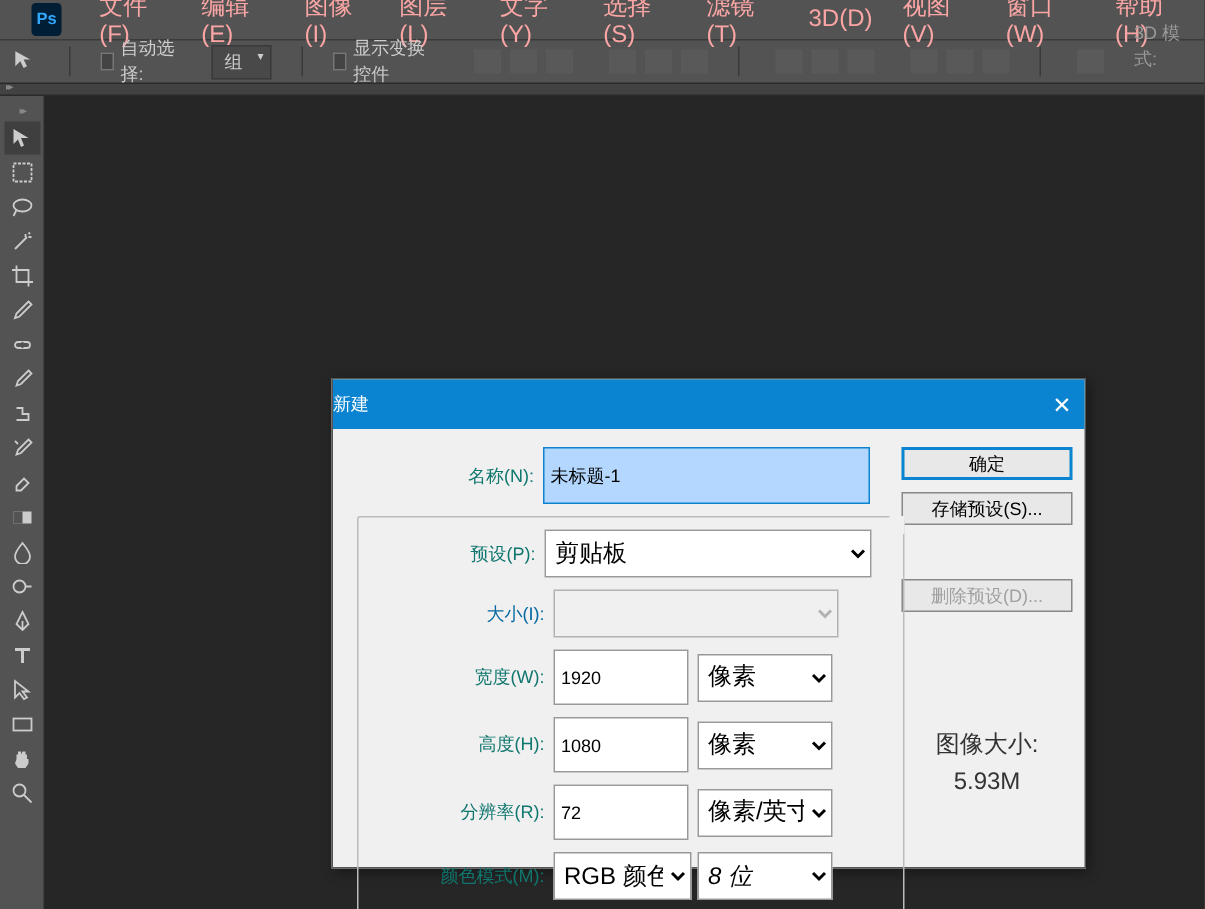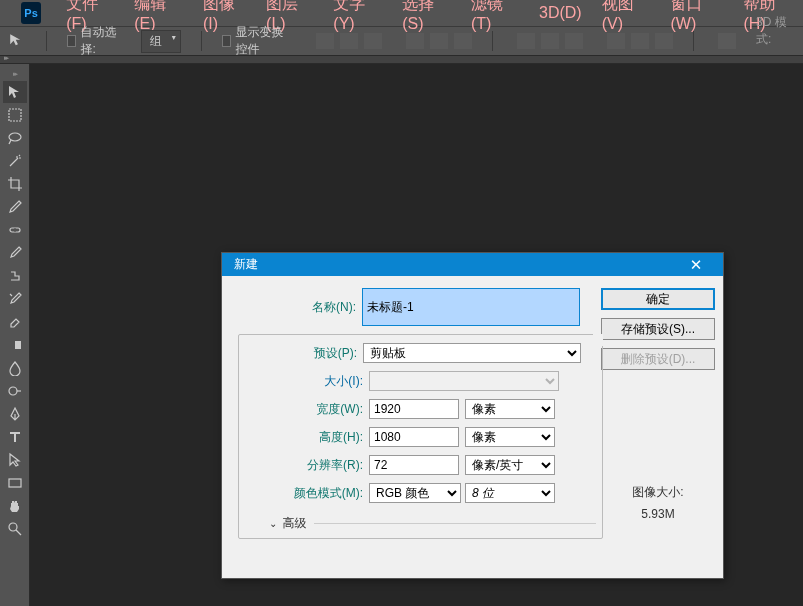--- a/index.html
+++ b/index.html
@@ -26,51 +26,51 @@
   .workspace { position: absolute; top: 64px; bottom: 0; left: 0; right: 0; background: #262626; }
   
   .toolbar { position: absolute; left: 0; top: 64px; bottom: 0; width: 30px; background: #535353; border-right: 1px solid #2a2a2a; padding-top: 6px; }
   .toolbar::before { content: "▸▸"; display: block; text-align: center; font-size: 7px; color: #888; letter-spacing: -2px; height: 10px; }
   .tool { width: 24px; height: 22px; margin: 1px auto; display: flex; align-items: center; justify-content: center; color: #ccc; cursor: pointer; position: relative; }
   .tool.active { background: #3f3f3f; }
   .tool svg { width: 16px; height: 16px; stroke: #ccc; fill: none; stroke-width: 1.2; }
   .tool.filled svg { fill: #ccc; stroke: none; }
 
   .dialog { position: absolute; left: 221px; top: 252px; width: 503px; height: 327px; background: #f0f0f0; border: 1px solid #555; box-shadow: 2px 2px 8px rgba(0,0,0,0.4); }
-  .dialog-title { height: 23px; background: #0a84d0; color: white; font-size: 12px; padding: 0 12px; display: flex; align-items: center; justify-content: space-between; }
+  .dialog-title { height: 33px; background: #0a84d0; color: white; font-size: 12px; padding: 0 0; display: flex; align-items: center; justify-content: space-between; }
   .dialog-close { width: 30px; height: 22px; display: flex; align-items: center; justify-content: center; cursor: pointer; font-size: 15px; font-weight: 200; }
   .dialog-body { display: flex; padding: 12px 10px; height: calc(100% - 28px); }
   .dialog-main { flex: 1; font-size: 12px; }
   .dialog-side { width: 110px; display: flex; flex-direction: column; gap: 8px; align-items: center; }
   
   .row { display: flex; align-items: center; margin-bottom: 8px; }
   .row-label { width: 130px; text-align: right; padding-right: 6px; color: #0f766e; font-size: 12px; }
   .row-label.disabled { color: #0369a1; }
   .row input[type=text].name { width: 218px; height: 20px; border: 1px solid #0a84d0; padding: 18px 4px; font-size: 12px; background: #b3d7ff; }
-  .row input[type=text].num { width: 90px; height: 20px; border: 1px solid #999; padding: 0 4px; font-size: 12px; }
-  .row select { height: 20px; border: 1px solid #999; font-size: 12px; padding: 0 2px; background: white; }
+  .row input[type=text].num { width: 90px; height: 37px; border: 1px solid #999; padding: 0 4px; font-size: 12px; }
+  .row select { height: 32px; border: 1px solid #999; font-size: 16px; padding: 0 2px; background: white; }
   .row select.preset { width: 218px; }
   .row select.size { width: 190px; background: #f0f0f0; color: #999; }
   .row select.unit { width: 90px; }
   .row select.mode1 { width: 92px; }
   .row select.mode2 { width: 90px; font-style: italic; }
   .row select.bg { width: 190px; }
   
   .fieldset { position: relative; border: 1px solid #bbb; border-radius: 2px; margin: 4px 0 0 6px; padding: 8px 6px 6px 0; }
   .fieldset-cut { position: absolute; top: -1px; right: -1px; width: 10px; height: 12px; background: #f0f0f0; }
   
   .advanced-row { display: flex; align-items: center; padding: 4px 0 0 30px; color: #333; }
   .advanced-row .chev { font-size: 10px; margin-right: 5px; }
   .advanced-line { flex: 1; height: 1px; background: #ccc; margin-left: 8px; }
 
   .btn { width: 114px; height: 22px; border: 1px solid #888; background: #e8e8e8; font-size: 12px; cursor: pointer; display: flex; align-items: center; justify-content: center; }
   .btn.primary { border: 2px solid #0a84d0; }
-  .btn.disabled { color: #a0a0a0; }
-  
-  .img-size { text-align: center; font-size: 12px; color: #333; margin-top: auto; margin-bottom: 40px; }
+  .btn.disabled { color: #a0a0a0; margin-top: 28px; }
+  
+  .img-size { text-align: center; font-size: 16px; color: #333; margin-top: auto; margin-bottom: 40px; }
   .img-size .label { margin-bottom: 6px; }
 </style>
 </head>
 <body>
 
 <div class="menubar">
   <div class="ps-logo">Ps</div>
   <div class="menu-item">文件(F)</div>
   <div class="menu-item">编辑(E)</div>
   <div class="menu-item">图像(I)</div>

